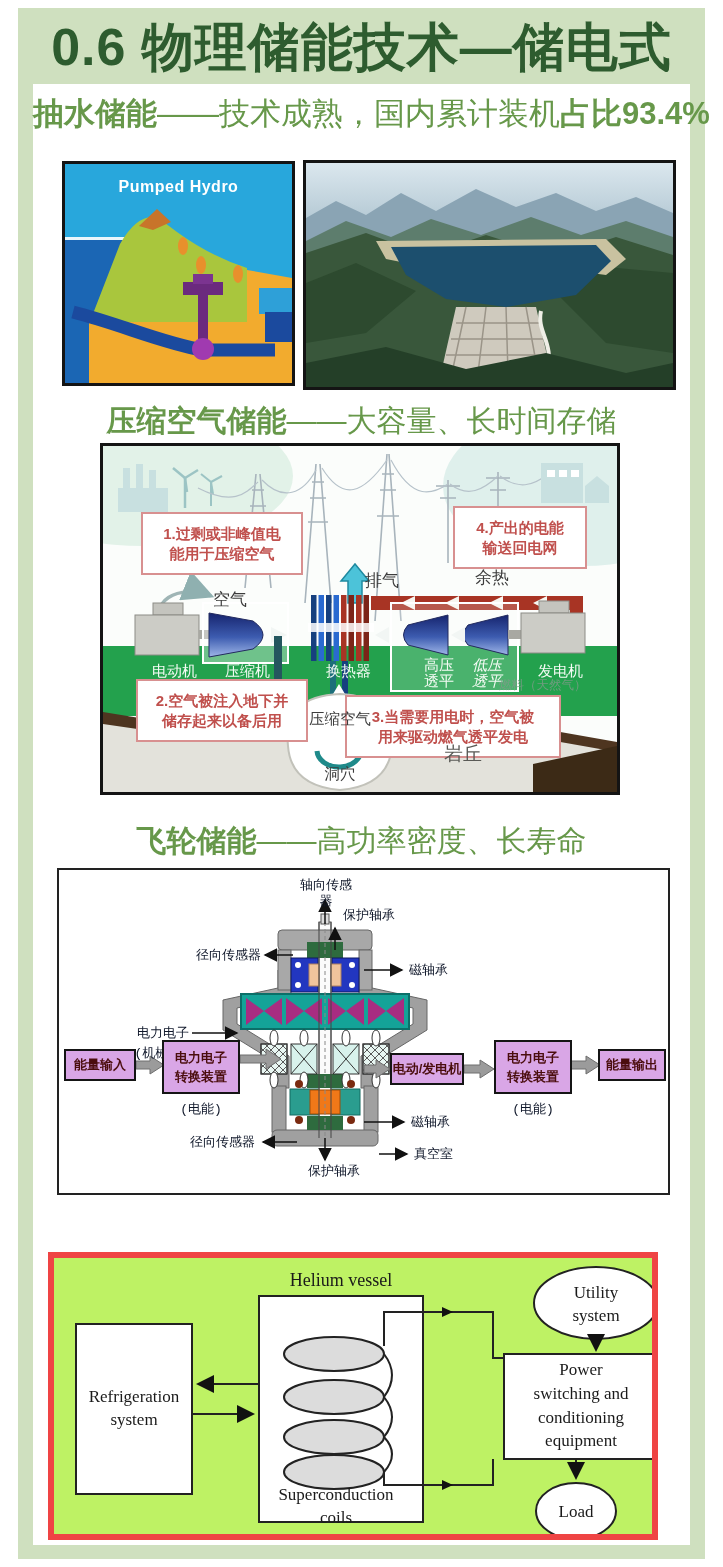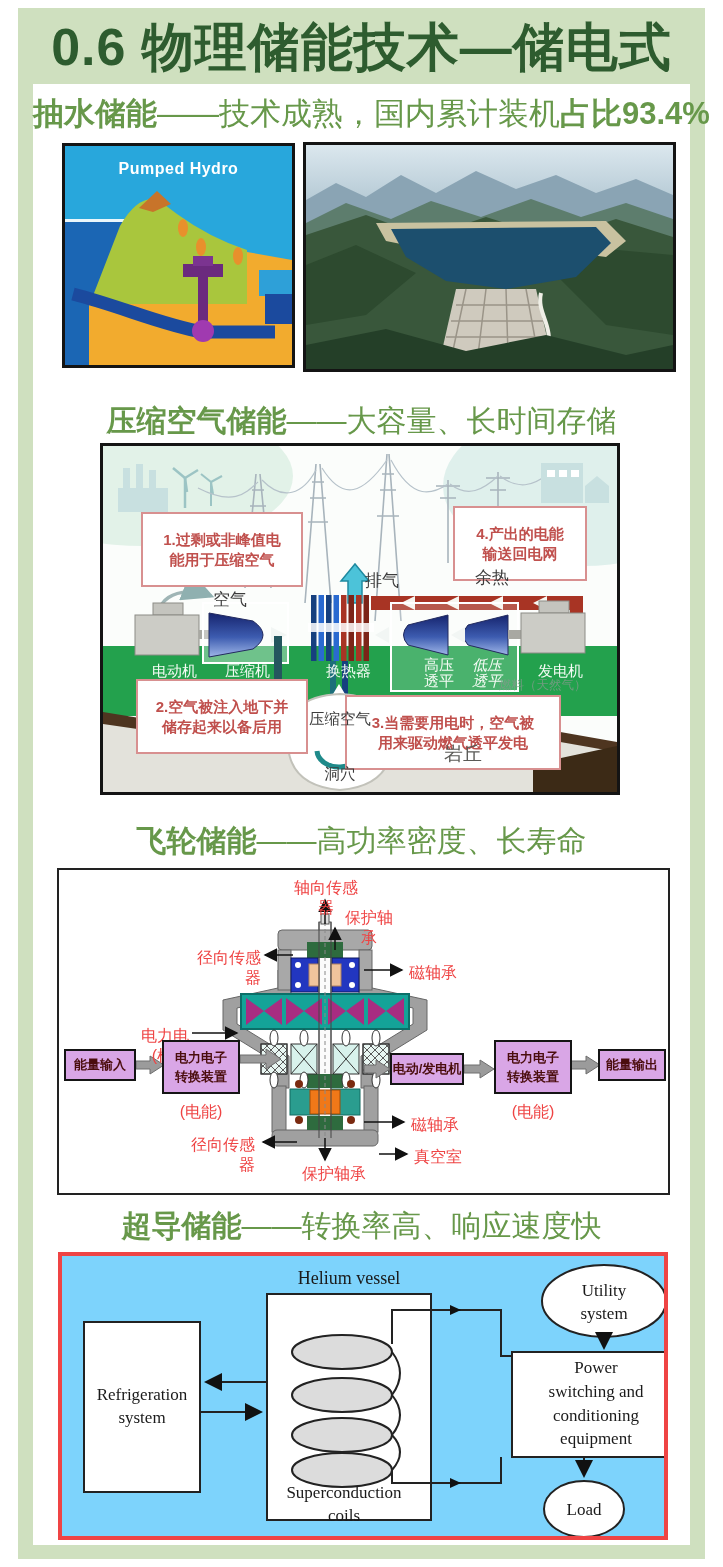--- a/index.html
+++ b/index.html
@@ -7,42 +7,42 @@
   .page{position:absolute;left:0;top:0;width:723px;height:1567px;background:#fff;overflow:hidden;}
   .frame{position:absolute;left:18px;top:8px;width:687px;height:1551px;background:#cfe0bf;}
   .content{position:absolute;left:33px;top:84px;width:657px;height:1461px;background:#ffffff;}
   .title{position:absolute;left:18px;top:13px;width:687px;text-align:center;
     font-size:52px;font-weight:bold;color:#2e5c2f;letter-spacing:1px;}
   .subtitle{position:absolute;left:33px;top:93px;width:548px;text-align:center;
     font-size:31px;color:#67984a;white-space:nowrap;}
   .subtitle b{font-weight:bold;}
   .heading{position:absolute;left:33px;width:657px;text-align:center;font-size:30px;color:#67984a;}
   .heading b{font-weight:bold;}
-  .imgbox{position:absolute;border:3px solid #141414;box-sizing:border-box;overflow:hidden;background:#fff;}
+  .imgbox{position:absolute;border:3px solid #141414;box-sizing:border-box;overflow:hidden;background:#fff;margin-top:18px;}
   .imgbox svg{display:block;}
   .cartoon-title{position:absolute;left:0;top:14px;width:100%;text-align:center;
     color:#fff;font-weight:bold;font-size:16px;letter-spacing:.5px;}
   
   #caes{position:absolute;left:100px;top:443px;width:520px;height:352px;
     border:3px solid #141414;box-sizing:border-box;background:#fbfdfb;overflow:hidden;}
   .co{position:absolute;background:#fff;border:2px solid #d89090;color:#c0504d;
-    font-size:15px;font-weight:600;line-height:1.3;text-align:center;white-space:pre-line;padding:16px 6px;}
+    font-size:15px;font-weight:600;line-height:1.3;text-align:center;white-space:pre-line;padding:10px 6px;}
   .gl{position:absolute;color:#f4fbf4;font-size:15px;white-space:pre-line;text-align:right;line-height:1.05;}
   .dk{position:absolute;color:#3c3c3c;font-size:17px;white-space:pre-line;text-align:center;}
   .fuel{position:absolute;color:#7d9b88;font-size:12.5px;opacity:.85;}
   
   #fly{position:absolute;left:57px;top:868px;width:613px;height:327px;
     border:2px solid #222;box-sizing:border-box;background:#fff;overflow:hidden;}
-  .fl{position:absolute;font-size:16px;color:#ef4444;white-space:pre-line;line-height:1.25;}
+  .fl{position:absolute;font-size:13px;color:#0f172a;white-space:pre-line;line-height:1.25;font-family:Liberation Mono, monospace;}
   .pbox{position:absolute;background:#d9a6e6;border:2px solid #151515;color:#4a0d0d;
     font-weight:bold;font-size:13px;text-align:center;white-space:pre-line;line-height:1.5;
     display:flex;align-items:center;justify-content:center;box-sizing:border-box;}
   
-  #smes{position:absolute;left:58px;top:1252px;width:610px;height:288px;
-    border:4px solid #ef4444;box-sizing:border-box;background:#7dd3fc;overflow:hidden;
+  #smes{position:absolute;left:48px;top:1252px;width:610px;height:288px;
+    border:6px solid #ef4444;box-sizing:border-box;background:#bef264;overflow:hidden;
     font-family:"Liberation Serif","DejaVu Serif",serif;}
   .sl{position:absolute;font-size:17px;color:#1a1a1a;text-align:center;white-space:pre-line;line-height:1.35;}
   .abs{position:absolute;}
 </style>
 </head>
 <body>
 
 <div class="page">
   <div class="frame"></div>
   <div class="content"></div>
@@ -342,21 +342,20 @@
     <div class="pbox" style="left:435px;top:170px;width:78px;height:54px;">电力电子
 转换装置</div>
     <div class="fl" style="left:444px;top:232px;width:60px;text-align:center;">(电能)</div>
     <div class="pbox" style="left:539px;top:179px;width:68px;height:32px;">能量输出</div>
     <div class="fl" style="left:352px;top:245px;width:56px;">磁轴承</div>
     <div class="fl" style="left:355px;top:277px;width:56px;">真空室</div>
     <div class="fl" style="left:124px;top:265px;width:72px;text-align:right;">径向传感器</div>
     <div class="fl" style="left:239px;top:294px;width:72px;text-align:center;">保护轴承</div>
   </div>
 
-  <div class="heading" style="top:1206px;"><b>超导储能</b><span>——转换率高、响应速度快</span></div>
 
   <div id="smes">
     <svg class="abs" style="left:0;top:0;" width="606" height="284" viewBox="0 0 606 284">
       <defs>
         <marker id="ahS" markerWidth="10" markerHeight="9" refX="8" refY="4.5" orient="auto">
           <path d="M0,0 L9,4.5 L0,9 Z" fill="#111"></path>
         </marker>
       </defs>
       <rect x="205" y="38" width="164" height="226" fill="#fff" stroke="#222" stroke-width="2"></rect>
       <rect x="22" y="66" width="116" height="170" fill="#fff" stroke="#222" stroke-width="2"></rect>
@@ -381,21 +380,21 @@
         <line x1="138" y1="156" x2="199" y2="156" marker-end="url(#ahS)"></line>
         <line x1="542" y1="81" x2="542" y2="92" marker-end="url(#ahS)"></line>
         <line x1="522" y1="201" x2="522" y2="220" marker-end="url(#ahS)"></line>
       </g>
     </svg>
     <div class="sl" style="left:207px;top:10px;width:160px;font-size:18px;">Helium vessel</div>
     <div class="sl" style="left:482px;top:24px;width:120px;">Utility
 system</div>
     <div class="sl" style="left:22px;top:128px;width:116px;">Refrigeration
 system</div>
-    <div class="sl" style="left:450px;top:100px;width:154px;line-height:1.4;padding-left:7px;">Power
+    <div class="sl" style="left:450px;top:100px;width:154px;line-height:1.4;">Power
 switching and
 conditioning
 equipment</div>
     <div class="sl" style="left:202px;top:226px;width:160px;">Superconduction
 coils</div>
     <div class="sl" style="left:482px;top:243px;width:80px;">Load</div>
   </div>
 </div>
 
 </body></html>

